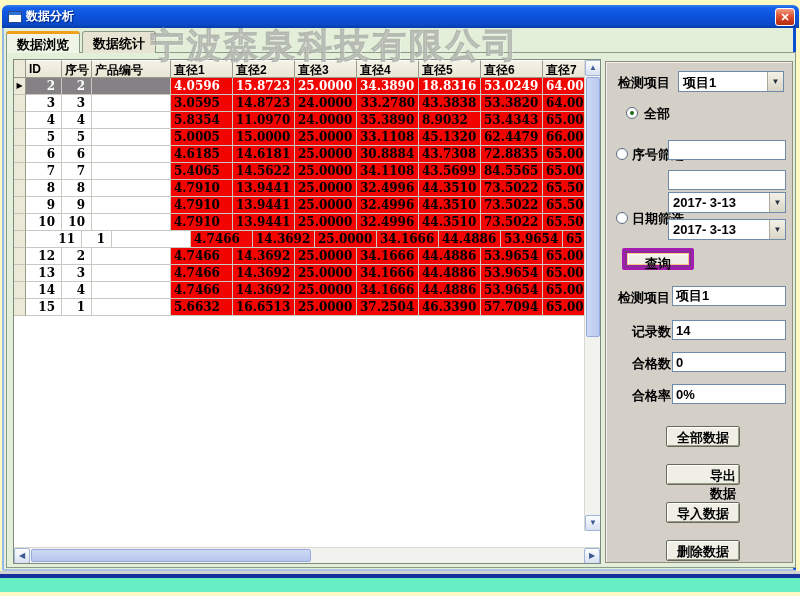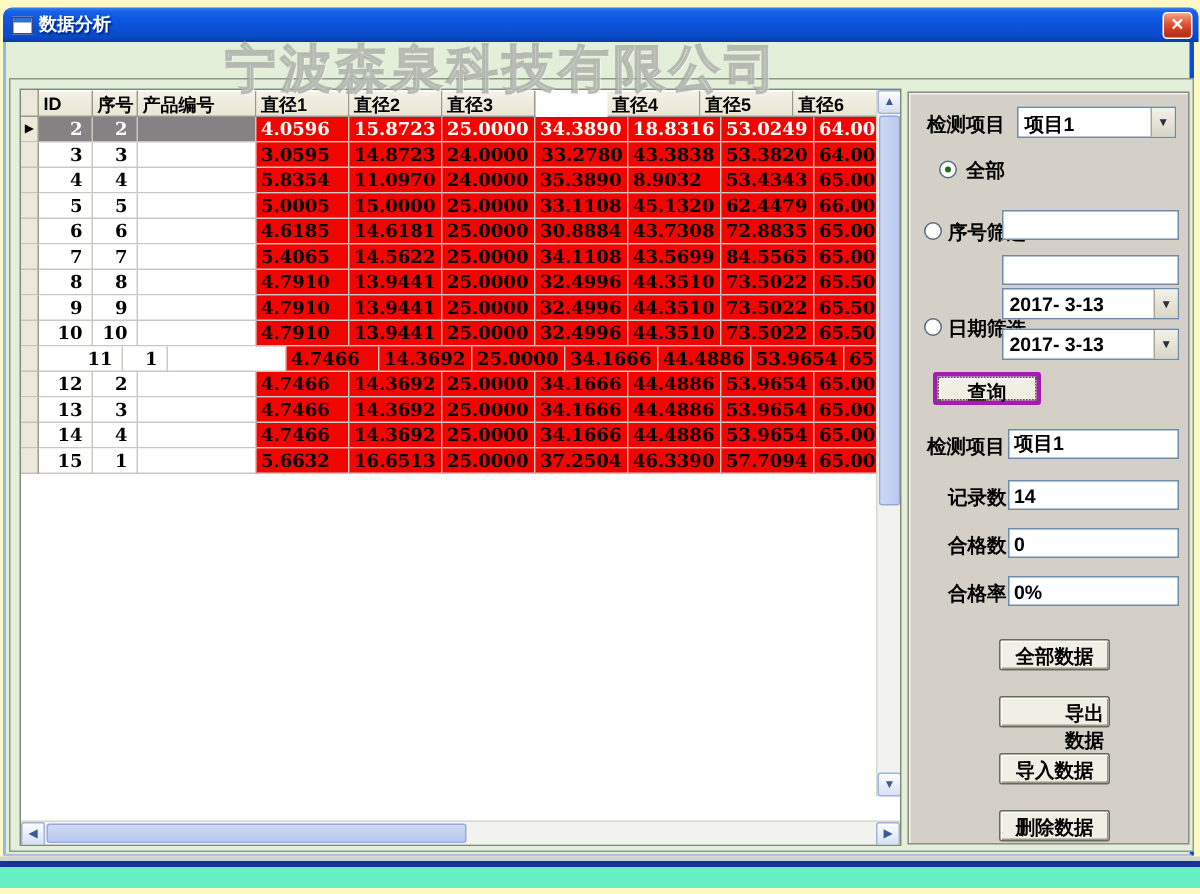--- a/index.html
+++ b/index.html
@@ -84,57 +84,61 @@
   .combo .cval { flex:1; font-size:13px; font-weight:bold; padding:2px 0 0 4px; white-space:nowrap; overflow:hidden; }
   .combo .carrow { width:16px; background:linear-gradient(180deg,#f4f2e8,#d9d5c6);
     border-left:1px solid #aca899; color:#27313f; font-size:8px; text-align:center; line-height:19px; }
   .radio { position:absolute; width:12px; height:12px; border-radius:50%;
     border:1px solid #5a6b7d; background:#fff; }
   .radio.checked::after { content:""; position:absolute; left:3px; top:3px; width:4px; height:4px;
     border-radius:50%; background:#1e6b1e; }
   .xpbtn { position:absolute; background:#f0efe6; border:1px solid #6a6a5a;
     box-shadow:inset 1px 1px 0 #fff, inset -1px -1px 0 #9a9a8a; border-radius:2px;
     font-size:13px; font-weight:bold; color:#000; text-align:center; padding-top:2px; }
-  .xpbtn.focus { border:3px solid #a21caf; box-shadow:inset 0 0 0 1px #f2c98a, inset 2px 2px 0 #fff;
+  .xpbtn.focus { border:5px solid #a21caf; box-shadow:inset 0 0 0 1px #f2c98a, inset 2px 2px 0 #fff;
     outline:1px dotted #555; outline-offset:-4px; }
 
   
   .strip-gray { position:absolute; left:0; top:571px; width:800px; height:3px; background:#d2d2d2; }
   .strip-blue { position:absolute; left:0; top:574px; width:800px; height:4px; background:#16309c; }
   .strip-teal { position:absolute; left:0; top:578px; width:800px; height:14px; background:#66efc2; }
 </style>
 </head>
 <body>
 
 <div class="page">
   <div class="win">
 
     <div class="titlebar">
       <span class="app-icon"></span>
       <span class="title-text">数据分析</span>
       <span class="close-btn">✕</span>
     </div>
 
+    <div class="tabs">
+      <div class="tab active">数据浏览</div>
+      <div class="tab">数据统计</div>
+    </div>
 
     <div class="watermark">宁波森泉科技有限公司</div>
 
     <div class="tabpage">
 
       <div class="grid">
         <div class="grid-inner">
           <div class="ghead">
             <div class="selcol"></div>
 
           <div class="hcell" style="width: 36px;">ID</div>
               <div class="hcell" style="width: 30px;">序号</div>
               <div class="hcell" style="width: 79px;">产品编号</div>
               <div class="hcell" style="width: 62px;">直径1</div>
               <div class="hcell" style="width: 62px;">直径2</div>
               <div class="hcell" style="width: 62px;">直径3</div>
-              <div class="hcell" style="width: 62px; margin-left: 48px;">直径4</div>
+              <div class="hcell" style="width: 62px;">直径4</div>
               <div class="hcell" style="width: 62px;">直径5</div>
               <div class="hcell" style="width: 62px;">直径6</div>
               <div class="hcell" style="width: 62px;">直径7</div>
             </div>
           <div id="gbody">
 
           <div class="grow sel">
                 <div class="selcol">▶</div>
                 <div class="cell plain num" style="width: 36px;">2</div>
                 <div class="cell plain num" style="width: 30px;">2</div>

